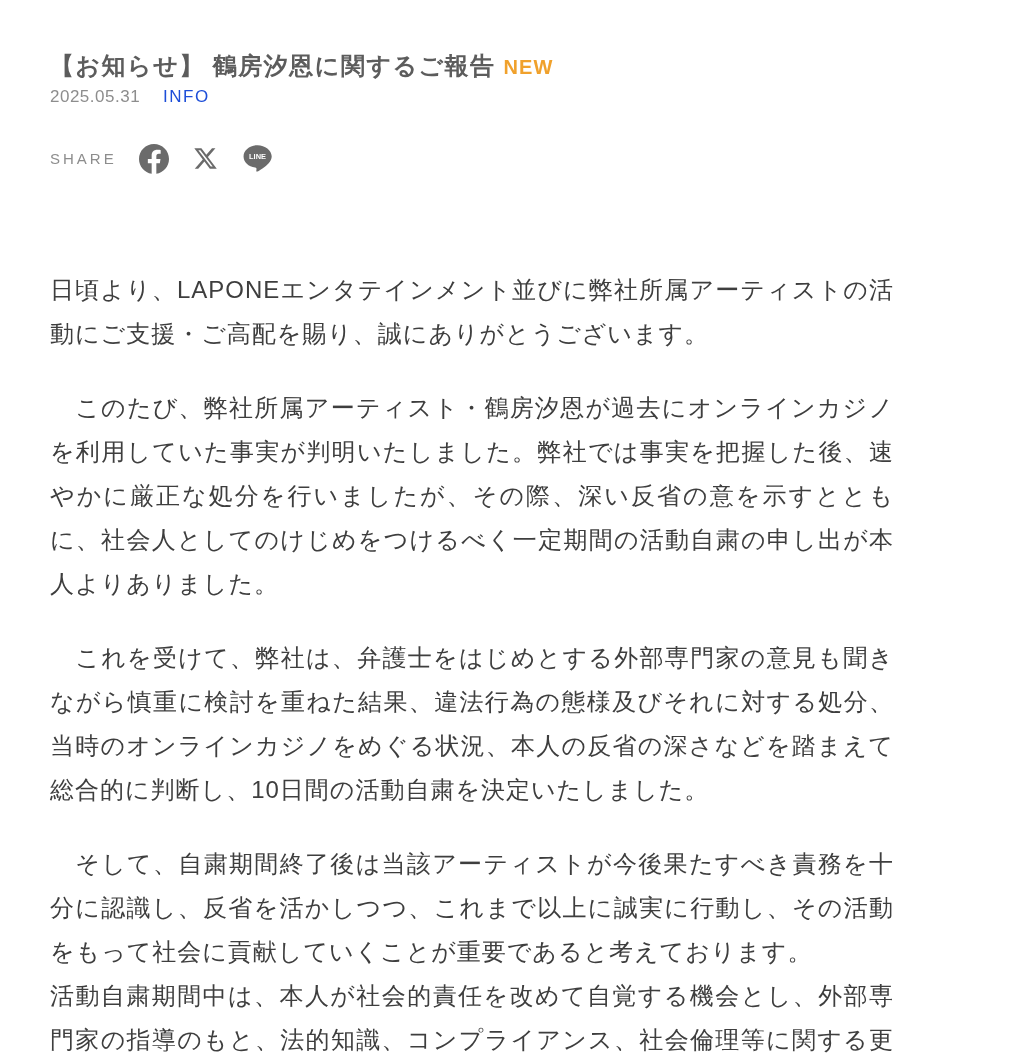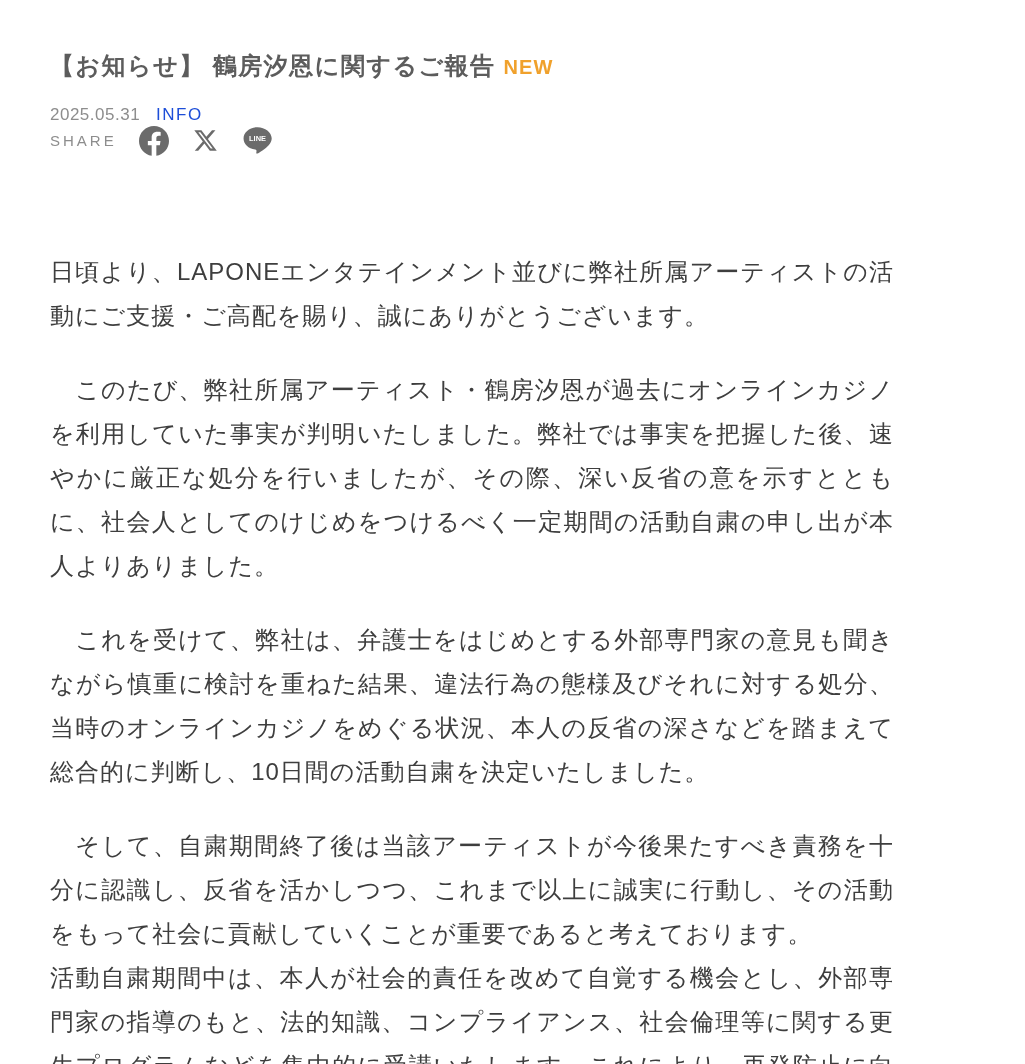--- a/index.html
+++ b/index.html
@@ -26,31 +26,32 @@
   }
   .new-badge {
     color: #f0a12c;
     font-size: 20px;
     font-weight: bold;
     letter-spacing: 1px;
     margin-left: 8px;
   }
   
   .meta-row {
-    margin-top: 22px;
+    margin-top: 4px;
     display: flex;
     align-items: center;
-    gap: 16px;
+    gap: 23px;
     color: #8d8d8d;
     font-size: 17px;
     letter-spacing: 0.5px;
   }
   .category { letter-spacing: 1.5px; text-decoration: none; color: #1d4ed8; cursor: pointer; }
   
   .share-row {
+    margin-top: 36px;
     display: flex;
     align-items: center;
   }
   .share-label {
     color: #8d8d8d;
     font-size: 15px;
     letter-spacing: 3px;
     margin-right: 22px;
   }
   .share-btn {

